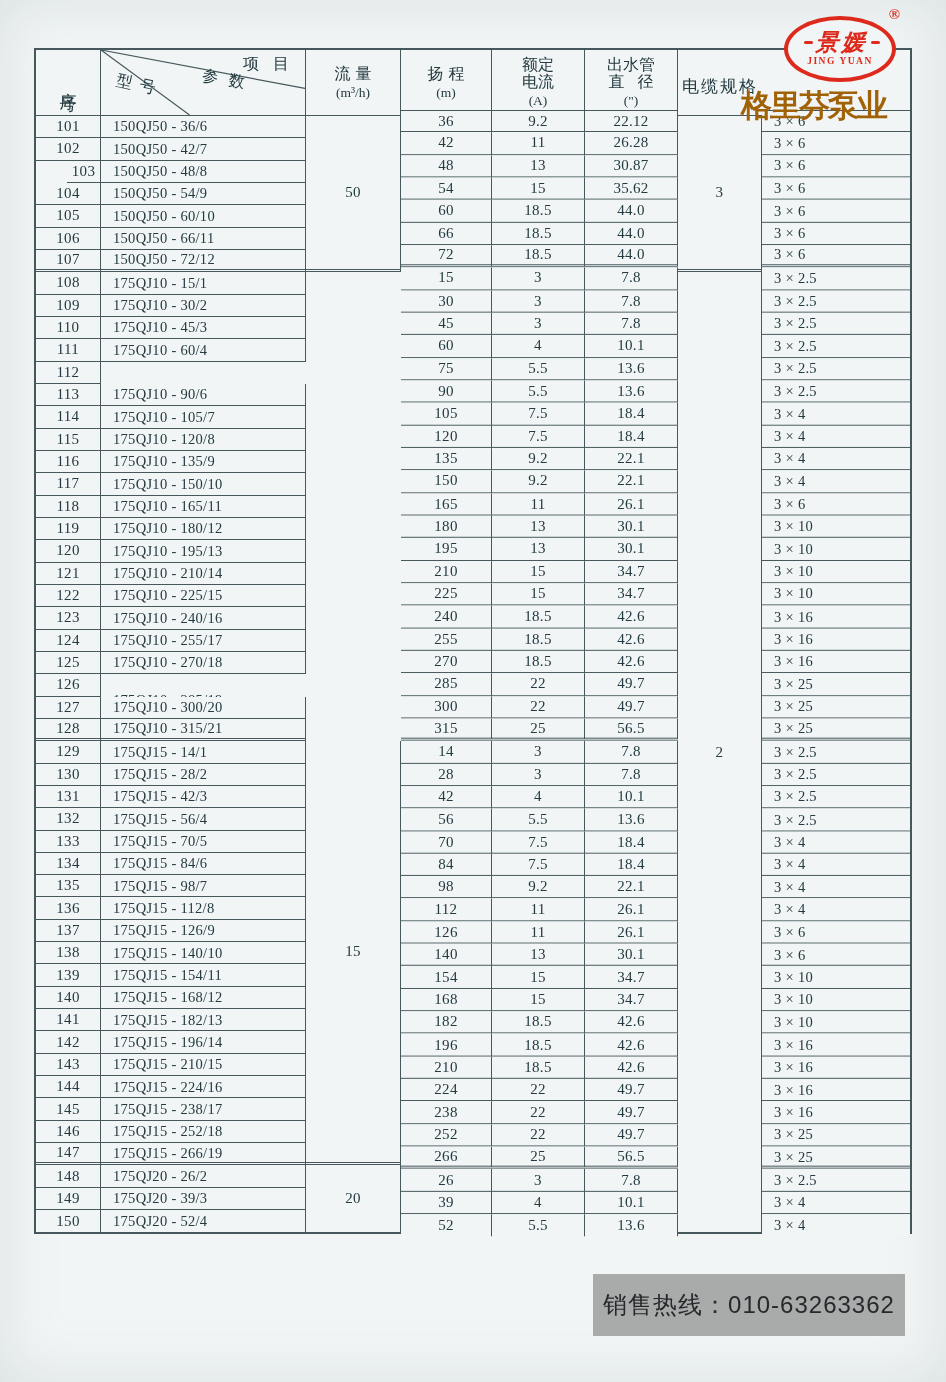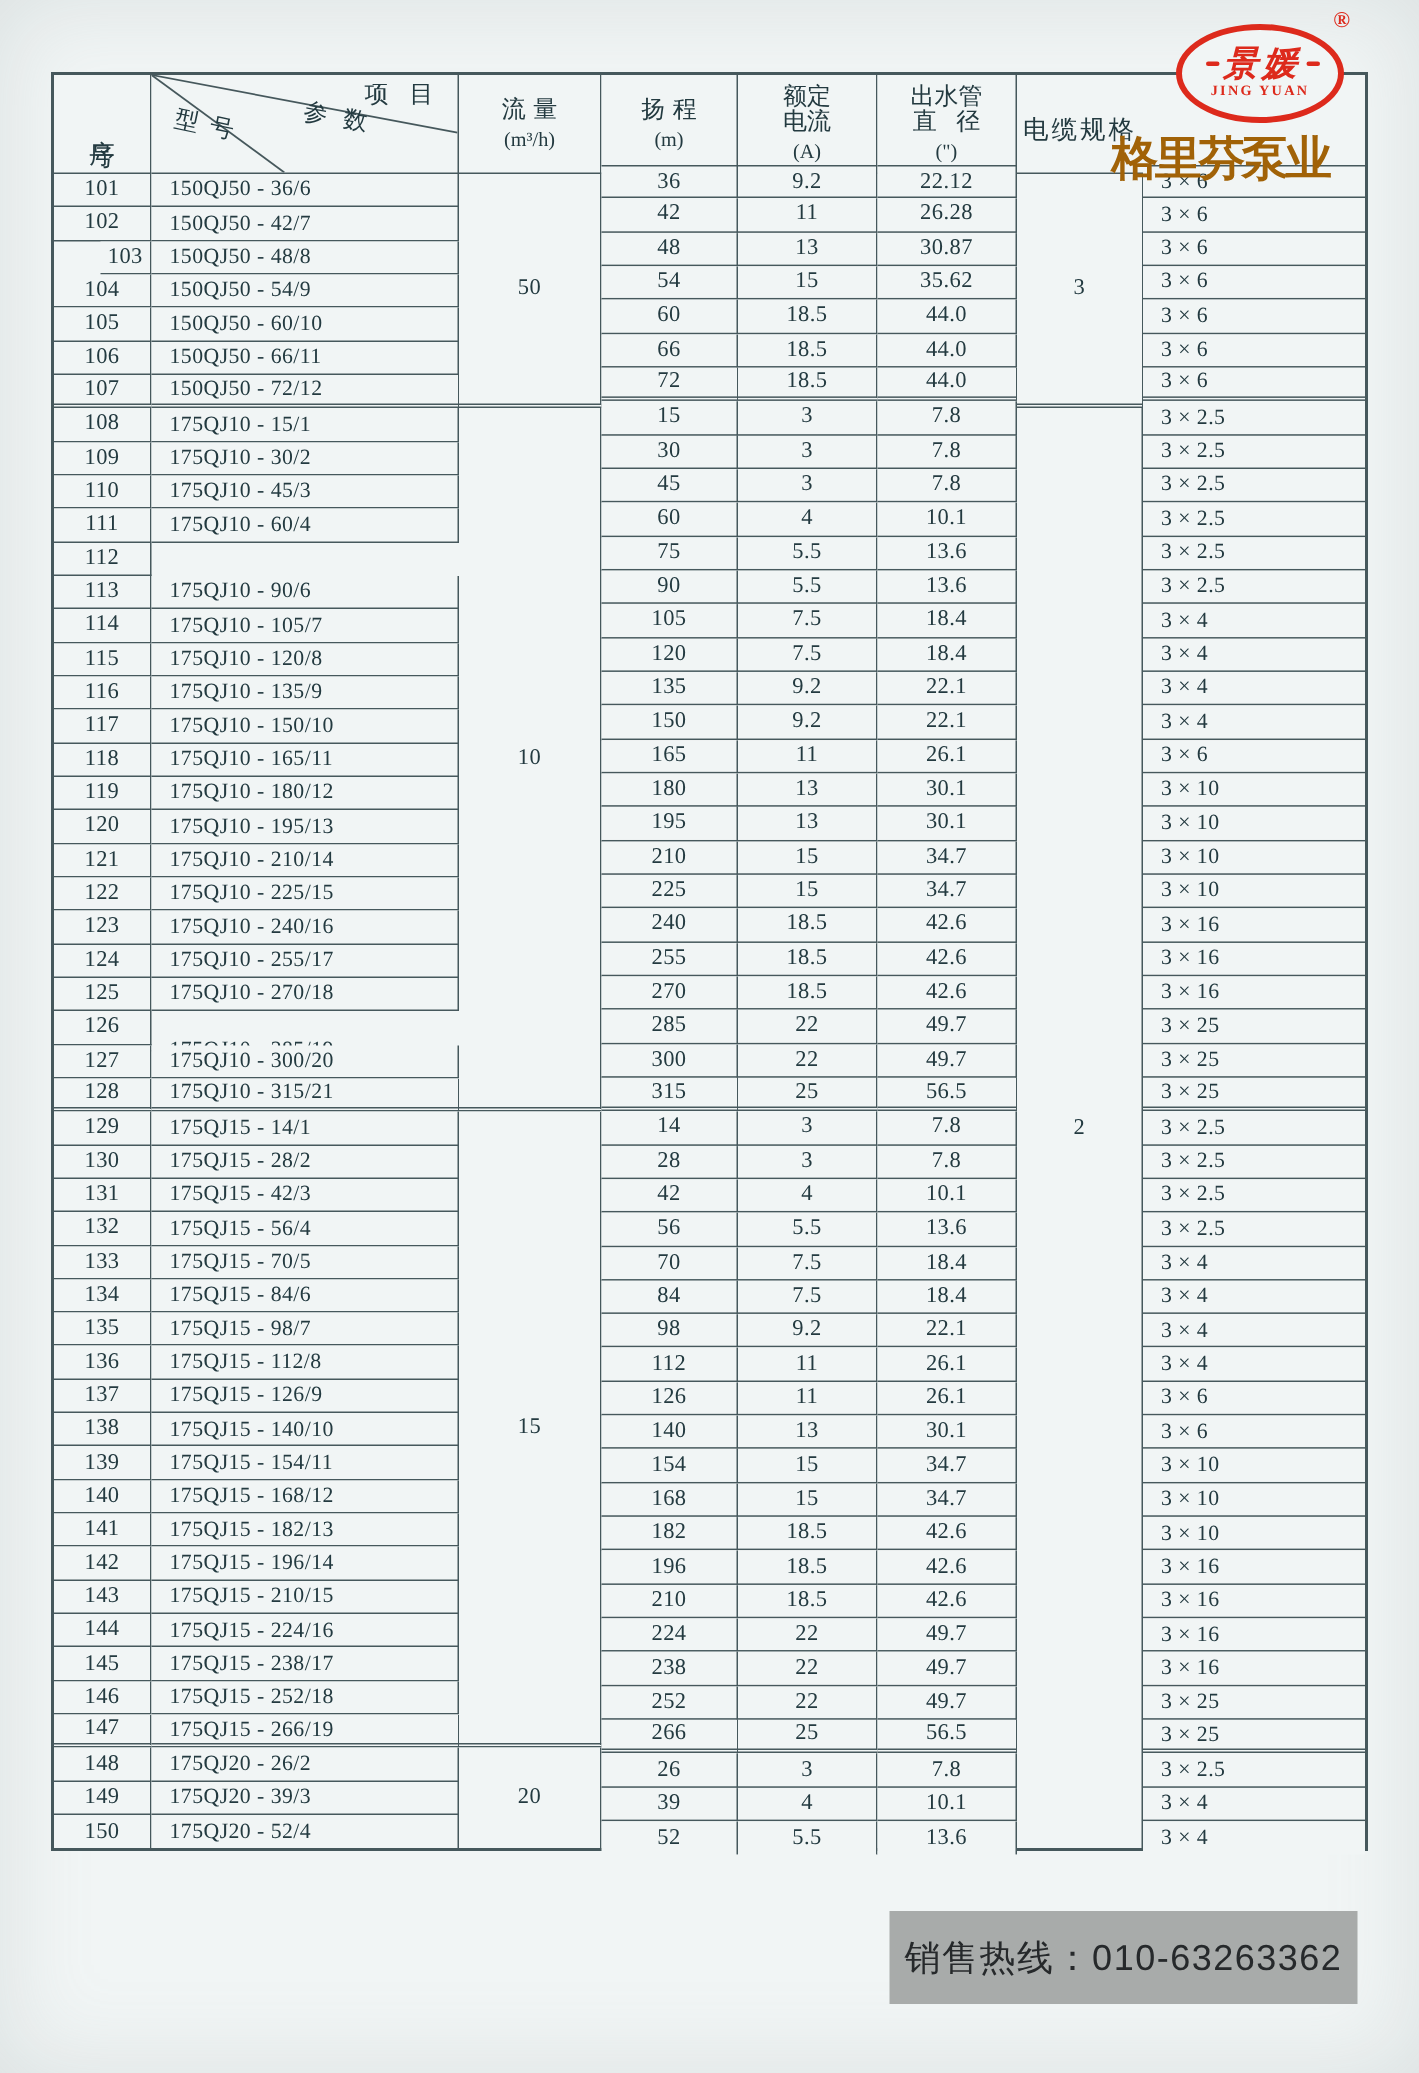--- a/index.html
+++ b/index.html
@@ -421,21 +421,20 @@
     <div class="c num shift" style="grid-area: 50 / 5; transform: translateY(4.08px);">4</div>
     <div class="c num shift" style="grid-area: 50 / 6; transform: translateY(4.08px);">10.1</div>
     <div class="c cable col8 shift" style="grid-area: 50 / 8; transform: translateY(4.08px);">3 × 4</div>
     <div class="c num lastrow" style="grid-area: 51 / 1;">150</div>
     <div class="c model lastrow" style="grid-area: 51 / 2;">175QJ20 - 52/4</div>
     <div class="c num shift lastrow" style="grid-area: 51 / 4; transform: translateY(4.29px);">52</div>
     <div class="c num shift lastrow" style="grid-area: 51 / 5; transform: translateY(4.29px);">5.5</div>
     <div class="c num shift lastrow" style="grid-area: 51 / 6; transform: translateY(4.29px);">13.6</div>
     <div class="c cable col8 shift lastrow" style="grid-area: 51 / 8; transform: translateY(4.29px);">3 × 4</div>
     <div class="c num merged thick" style="grid-area: 2 / 3 / span 7;">50</div>
-    <div class="c num merged thick" style="grid-area: 9 / 3 / span 21;">10</div>
     <div class="c num merged thick" style="grid-area: 30 / 3 / span 19;">15</div>
     <div class="c num merged lastrow" style="grid-area: 49 / 3 / span 3;">20</div>
     <div class="c num merged thick" style="grid-area: 2 / 7 / span 7;">3</div>
     <div class="c num merged lastrow" style="grid-area: 9 / 7 / span 43;">2</div>
   </div>
 
 <div class="logo">
   <div class="cn">景媛</div>
   <div class="en">JING YUAN</div>
   <div class="reg">®</div>

